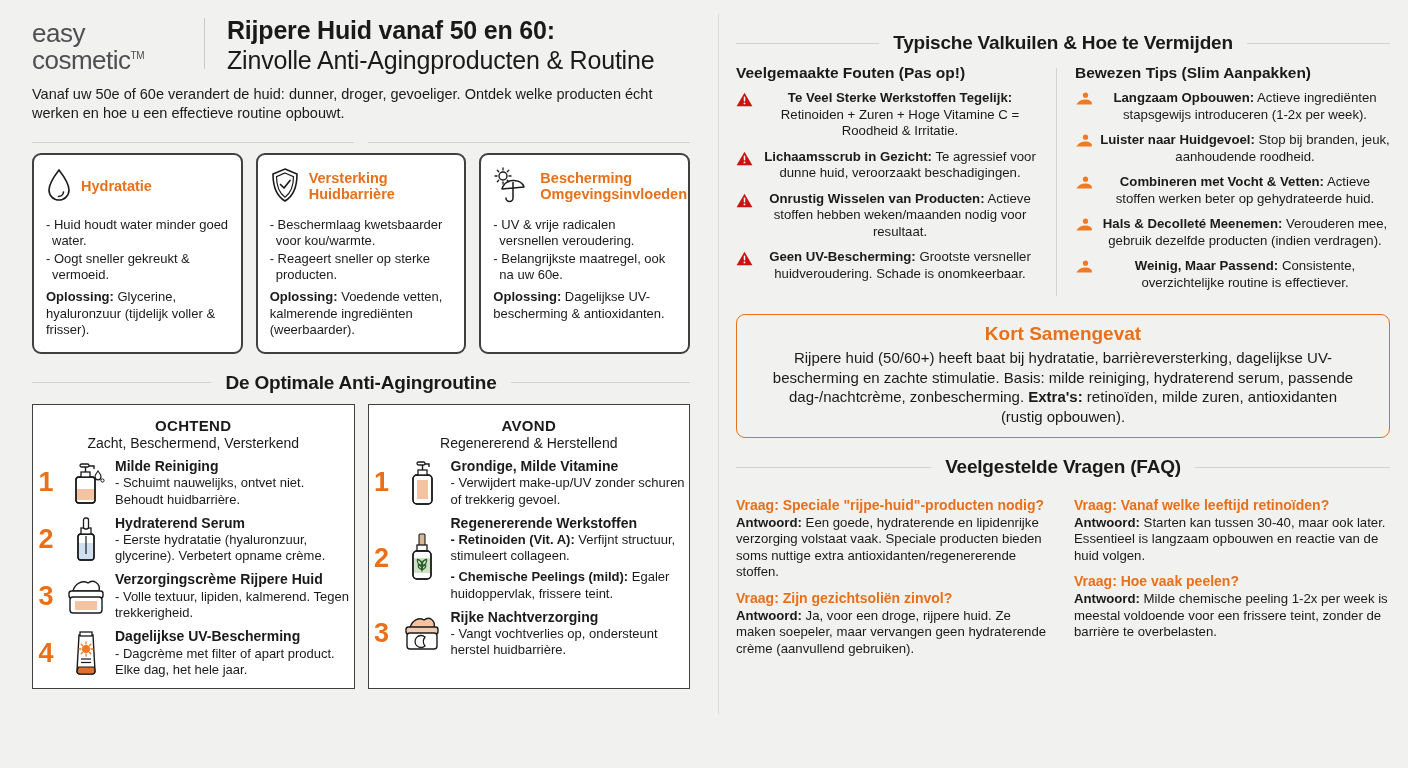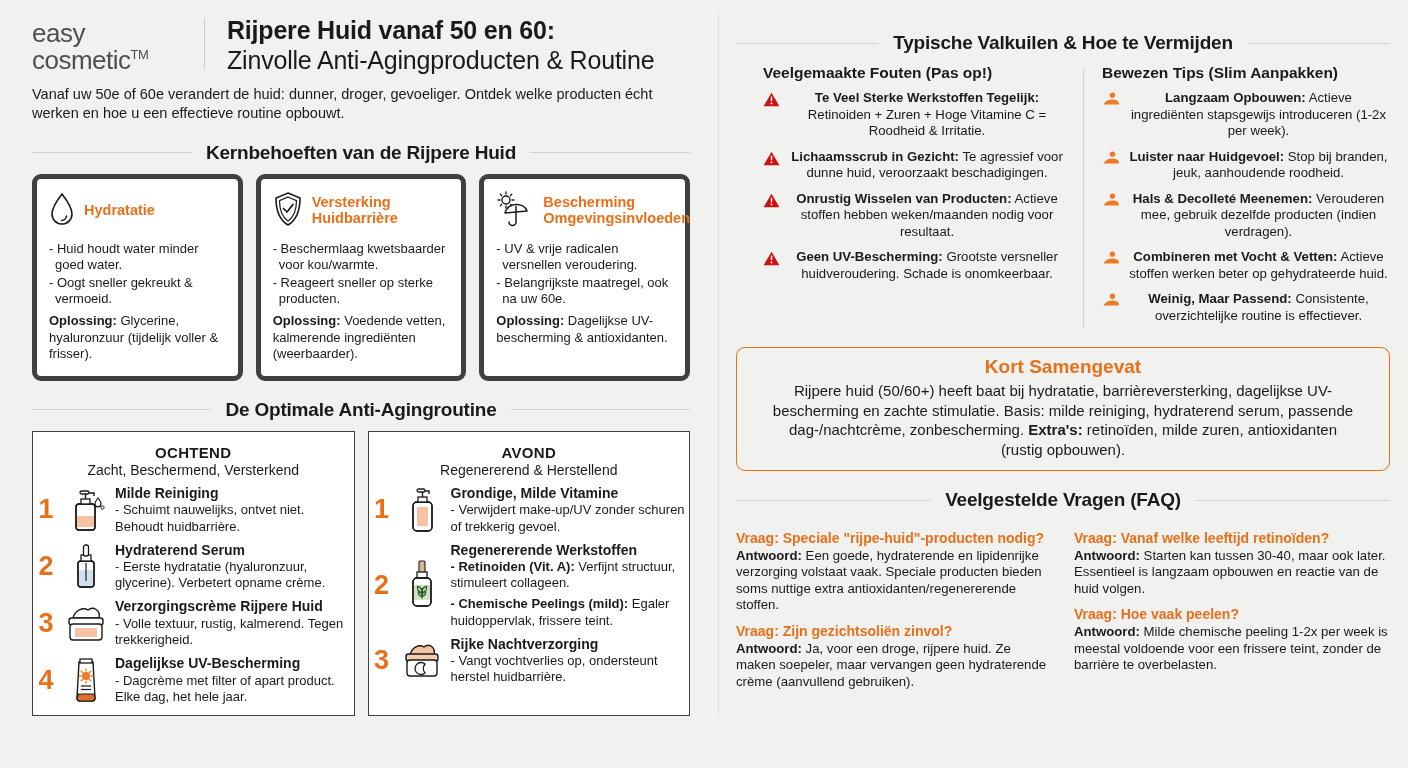--- a/index.html
+++ b/index.html
@@ -16,36 +16,36 @@
     width: 1px; background: #dcdcdc;
   }
   .col-left { width: 718px; padding: 14px 28px 8px 32px; }
   .col-right { width: 690px; padding: 14px 18px 8px 18px; }
 
   
   .header { display: flex; align-items: flex-start; gap: 0; }
   .logo { width: 172px; padding-top: 6px; flex: 0 0 172px; }
   .logo-l1, .logo-l2 { color: #4f4f52; font-size: 26px; font-weight: 400; line-height: 1.02; letter-spacing: -0.5px; }
   .logo-l2 { position: relative; display: inline-block; }
-  .logo-tm { font-size: 13px; vertical-align: super; }
+  .logo-tm { font-size: 10px; vertical-align: super; }
   .logo-sep { width: 1px; align-self: stretch; background: #c9c9c9; margin: 4px 22px 6px 0; }
   .title-wrap { padding-top: 2px; }
   .title1 { font-size: 25px; font-weight: bold; letter-spacing: -0.2px; line-height: 1.18; }
   .title2 { font-size: 25px; font-weight: 400; letter-spacing: -0.2px; line-height: 1.18; }
   .intro { font-size: 14.5px; line-height: 1.33; margin-top: 10px; padding-right: 14px; }
 
   
   .sec-head { display: flex; align-items: center; gap: 14px; margin: 18px 0 10px; }
   .sec-head .rule { flex: 1 1 auto; height: 1px; background: #d2d2d2; }
   .sec-head h2 { font-size: 19px; font-weight: bold; white-space: nowrap; letter-spacing: -0.2px; }
 
   
   .needs { display: flex; gap: 13px; }
   .card {
-    background: #fff; border: 5px solid #404040; border-radius: 9px;
+    background: #fff; border: 2px solid #404040; border-radius: 9px;
     padding: 11px 11px 12px 12px; flex: 1 1 0; min-width: 0;
   }
   .card-head { display: flex; align-items: center; gap: 9px; min-height: 42px; }
   .card-title { color: #e8701a; font-weight: bold; font-size: 14.5px; line-height: 1.1; }
   .card-body { margin-top: 9px; font-size: 13px; line-height: 1.28; }
   .card-body p { margin-bottom: 1px; text-indent: -6px; padding-left: 6px; }
   .card-body p.sol { text-indent: 0; padding-left: 0; margin-top: 5px; }
   .card-body b { font-weight: bold; }
 
   
@@ -58,21 +58,21 @@
   .step-ico { flex: 0 0 46px; width: 46px; display: flex; justify-content: center; align-items: center; align-self: center; }
   .step-txt { flex: 1 1 auto; min-width: 0; }
   .step-h { font-weight: bold; font-size: 14px; line-height: 1.18; }
   .step-d { font-size: 13px; line-height: 1.24; margin-top: 1px; }
   .step-d b { font-weight: bold; }
   .step-d .ln { display: block; }
   .step-d .ln + .ln { margin-top: 5px; }
 
   
   .two-col { display: flex; gap: 0; }
-  .tc-left { flex: 0 0 320px; padding-right: 16px; margin-left: 27px; }
+  .tc-left { flex: 0 0 320px; padding-right: 16px; }
   .tc-div { flex: 0 0 1px; background: #d2d2d2; margin: 4px 0 4px; }
   .tc-right { flex: 1 1 auto; padding-left: 18px; min-width: 0; }
   .sub-h { font-weight: bold; font-size: 15.5px; margin-bottom: 8px; }
   .item { display: flex; gap: 7px; margin-bottom: 9px; align-items: flex-start; text-align: center; }
   .item-ico { flex: 0 0 17px; padding-top: 2px; }
   .item-tx { font-size: 13.2px; line-height: 1.25; }
   .item-tx b { font-weight: bold; }
 
   
   .summary { border: 1.5px solid #e8701a; border-radius: 9px; padding: 8px 30px 11px; margin-top: 14px; }
@@ -103,21 +103,20 @@
       <div class="logo-sep"></div>
       <div class="title-wrap">
         <div class="title1">Rijpere Huid vanaf 50 en 60:</div>
         <div class="title2">Zinvolle Anti-Agingproducten &amp; Routine</div>
       </div>
     </div>
     <div class="intro">Vanaf uw 50e of 60e verandert de huid: dunner, droger, gevoeliger. Ontdek welke producten écht werken en hoe u een effectieve routine opbouwt.</div>
 
     <div class="sec-head">
       <div class="rule"></div>
-      <h2>Kernbehoeften van de Rijpere Huid</h2>
       <div class="rule"></div>
     </div>
 
     <div class="needs">
 
       <div class="card">
         <div class="card-head">
           <span>
             <svg width="26" height="34" viewBox="0 0 26 34">
                 <path d="M13 2 C13 2 3 15 3 22 a10 10 0 0 0 20 0 C23 15 13 2 13 2 Z" fill="none" stroke="#1a1a1a" stroke-width="1.6"></path>
@@ -235,21 +234,21 @@
           <div class="step-ico">
             <svg width="46" height="40" viewBox="0 0 46 40">
               <path d="M10 15 C12 7 20 4 25 7 C30 3 38 7 36 15 Z" fill="#fff" stroke="#1a1a1a" stroke-width="1.4" stroke-linejoin="round"></path>
               <rect x="6" y="15" width="34" height="7" rx="2.5" fill="#fff" stroke="#1a1a1a" stroke-width="1.4"></rect>
               <rect x="7" y="21" width="32" height="16" rx="3" fill="#fff" stroke="#1a1a1a" stroke-width="1.4"></rect>
               <rect x="12" y="25" width="22" height="9" fill="#f6c3a2"></rect>
             </svg>
           </div>
           <div class="step-txt">
             <div class="step-h">Verzorgingscrème Rijpere Huid</div>
-            <div class="step-d">- Volle textuur, rustig, kalmerend. Tegen trekkerigheid.</div>
+            <div class="step-d">- Volle textuur, lipiden, kalmerend. Tegen trekkerigheid.</div>
           </div>
         </div>
 
         <div class="step">
           <div class="step-num">4</div>
           <div class="step-ico">
             <svg width="38" height="48" viewBox="0 0 38 48">
               <path d="M12 6 L26 6 L28 42 a3 3 0 0 1 -3 3 L13 45 a3 3 0 0 1 -3 -3 Z" fill="#fff" stroke="#1a1a1a" stroke-width="1.4"></path>
               <rect x="13" y="3" width="12" height="4" fill="#fff" stroke="#1a1a1a" stroke-width="1.3"></rect>
               <path d="M11.6 38 L27.3 38 L28 42 a3 3 0 0 1 -3 3 L13 45 a3 3 0 0 1 -3 -3 Z" fill="#e0702b" stroke="#1a1a1a" stroke-width="1.2"></path>
@@ -406,28 +405,28 @@
                 <circle cx="10.5" cy="3.2" r="2.6" fill="#ef7a22"></circle>
                 <path d="M1.5 12.2 C4 8.6 7.5 7.4 11 7.6 C14 7.8 16 9 16.8 10.4 L16.8 12.6 L1.5 12.6 Z" fill="#ef7a22"></path>
               </svg></span>
           <span class="item-tx"><b>Luister naar Huidgevoel:</b><span> Stop bij branden, jeuk, aanhoudende roodheid.</span></span>
         </div>
         <div class="item">
           <span class="item-ico"><svg width="18" height="15" viewBox="0 0 18 15">
                 <circle cx="10.5" cy="3.2" r="2.6" fill="#ef7a22"></circle>
                 <path d="M1.5 12.2 C4 8.6 7.5 7.4 11 7.6 C14 7.8 16 9 16.8 10.4 L16.8 12.6 L1.5 12.6 Z" fill="#ef7a22"></path>
               </svg></span>
-          <span class="item-tx"><b>Hals &amp; Decolleté Meenemen:</b><span> Verouderen mee, gebruik dezelfde producten (indien verdragen).</span></span>
+          <span class="item-tx"><b>Combineren met Vocht &amp; Vetten:</b><span> Actieve stoffen werken beter op gehydrateerde huid.</span></span>
         </div>
         <div class="item">
           <span class="item-ico"><svg width="18" height="15" viewBox="0 0 18 15">
                 <circle cx="10.5" cy="3.2" r="2.6" fill="#ef7a22"></circle>
                 <path d="M1.5 12.2 C4 8.6 7.5 7.4 11 7.6 C14 7.8 16 9 16.8 10.4 L16.8 12.6 L1.5 12.6 Z" fill="#ef7a22"></path>
               </svg></span>
-          <span class="item-tx"><b>Combineren met Vocht &amp; Vetten:</b><span> Actieve stoffen werken beter op gehydrateerde huid.</span></span>
+          <span class="item-tx"><b>Hals &amp; Decolleté Meenemen:</b><span> Verouderen mee, gebruik dezelfde producten (indien verdragen).</span></span>
         </div>
         <div class="item">
           <span class="item-ico"><svg width="18" height="15" viewBox="0 0 18 15">
                 <circle cx="10.5" cy="3.2" r="2.6" fill="#ef7a22"></circle>
                 <path d="M1.5 12.2 C4 8.6 7.5 7.4 11 7.6 C14 7.8 16 9 16.8 10.4 L16.8 12.6 L1.5 12.6 Z" fill="#ef7a22"></path>
               </svg></span>
           <span class="item-tx"><b>Weinig, Maar Passend:</b><span> Consistente, overzichtelijke routine is effectiever.</span></span>
         </div>
       </div>
     </div>

